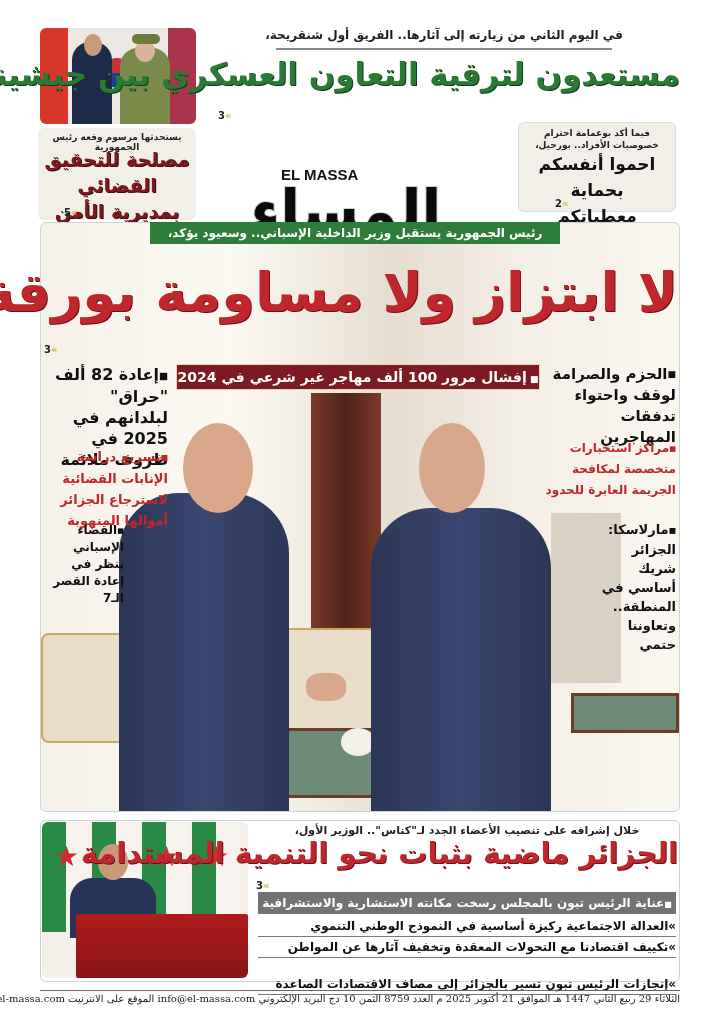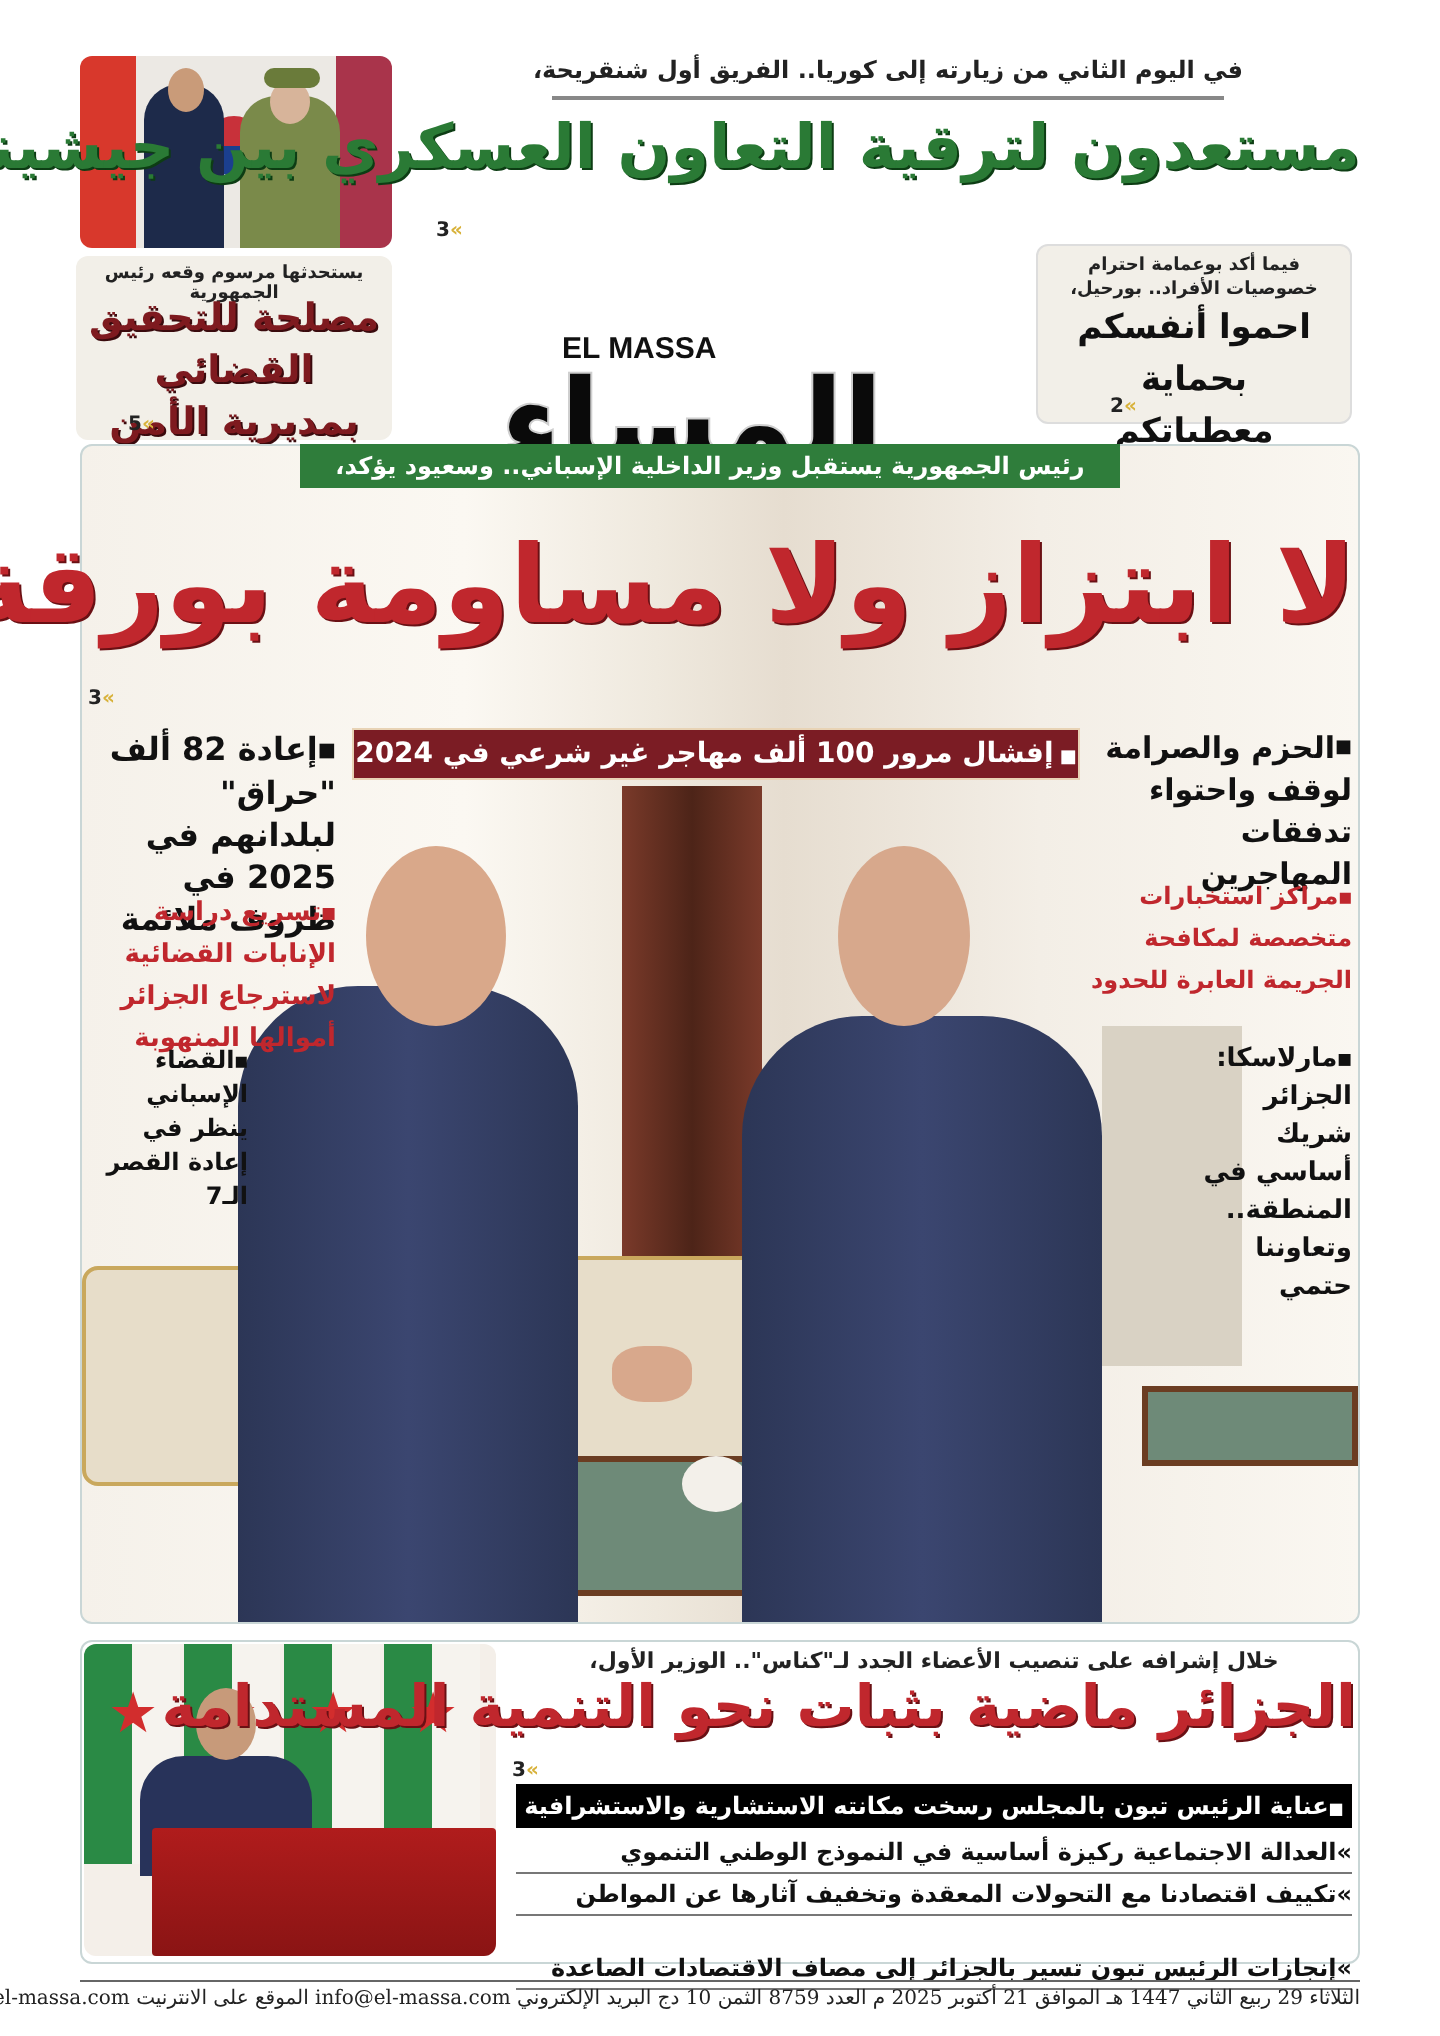--- a/index.html
+++ b/index.html
@@ -75,40 +75,40 @@
   #bottom-photo { left: 42px; top: 822px; width: 206px; height: 156px; background: #f4efe9; border-radius:6px; overflow:hidden; }
   .dz-flag { position:absolute; top:0; width:48px; height:110px; background: linear-gradient(90deg,#2a8a45 50%, #f6f3ee 50%); }
   .dz-flag::after { content:"\2605"; position:absolute; left:12px; top:18px; font-size:28px; color:#d22d2d; }
   #podium { position:absolute; left: 34px; top: 92px; width: 172px; height: 64px; background: linear-gradient(180deg,#b01c1c,#8a1414); border-radius: 2px; }
   #speaker-body { position:absolute; left: 28px; top: 56px; width: 86px; height: 60px; background:#28335a; border-radius: 22px 22px 0 0; }
   #speaker-head { position:absolute; left: 56px; top: 22px; width: 30px; height: 36px; background:#c79a7a; border-radius:50%; }
 
   #b-kicker { left: 258px; top: 824px; width: 418px; text-align:center; font-size: 11px; font-weight:bold; color:#222; }
   #b-headline { left: 258px; top: 836px; width: 420px; text-align:center; font-size: 29px; font-weight:bold; color:#c0272d; letter-spacing:-1px; text-shadow: 1px 1px 0 #6a1014; white-space:nowrap; }
   #b-pr { left: 256px; top: 880px; }
-  #b-green { left: 258px; top: 892px; width: 418px; height: 22px; background:#000000; color:#fff; font-size: 12px; font-weight:bold; text-align:center; line-height:22px; white-space:nowrap; overflow:hidden; }
+  #b-green { left: 258px; top: 892px; width: 418px; height: 22px; background:#737373; color:#fff; font-size: 12px; font-weight:bold; text-align:center; line-height:22px; white-space:nowrap; overflow:hidden; }
   .b-line { position:absolute; left: 258px; width: 418px; font-size: 12px; font-weight:bold; text-align:right; color:#111; border-bottom: 1px solid #777; line-height: 20px; white-space:nowrap; overflow:hidden; }
 
   
   #footer-line { left: 40px; top: 990px; width: 640px; height: 1px; background:#666; }
   #footer { left: 40px; top: 993px; width: 640px; font-size: 10px; color:#222; text-align:right; font-family:"DejaVu Serif", serif; white-space:nowrap; }
 </style>
 </head>
 <body>
 
 <div id="korea-photo" class="photo">
   <div class="flag-circle"></div>
   <div class="p1"></div>
   <div class="p1h"></div>
   <div class="p2"></div>
   <div class="p2h"></div>
   <div class="p2c"></div>
 </div>
 
-<div id="top-kicker" class="abs">في اليوم الثاني من زيارته إلى كوريا.. الفريق أول شنقريحة،</div>
+<div id="top-kicker" class="abs">في اليوم الثاني من زيارته إلى آثارها.. الفريق أول شنقريحة،</div>
 <div id="top-kicker-line" class="abs"></div>
 <div id="top-headline" class="abs">مستعدون لترقية التعاون العسكري بين جيشينا</div>
 <div class="abs page-ref" style="left:218px;top:110px;"><span>3</span><span class="arr">«</span></div>
 
 <div id="left-box" class="abs">
   <div class="kick">يستحدثها مرسوم وقعه رئيس الجمهورية</div>
   <div class="hl">
     <div>مصلحة للتحقيق القضائي</div>
     <div>بمديرية الأمن الداخلي</div>
   </div>

